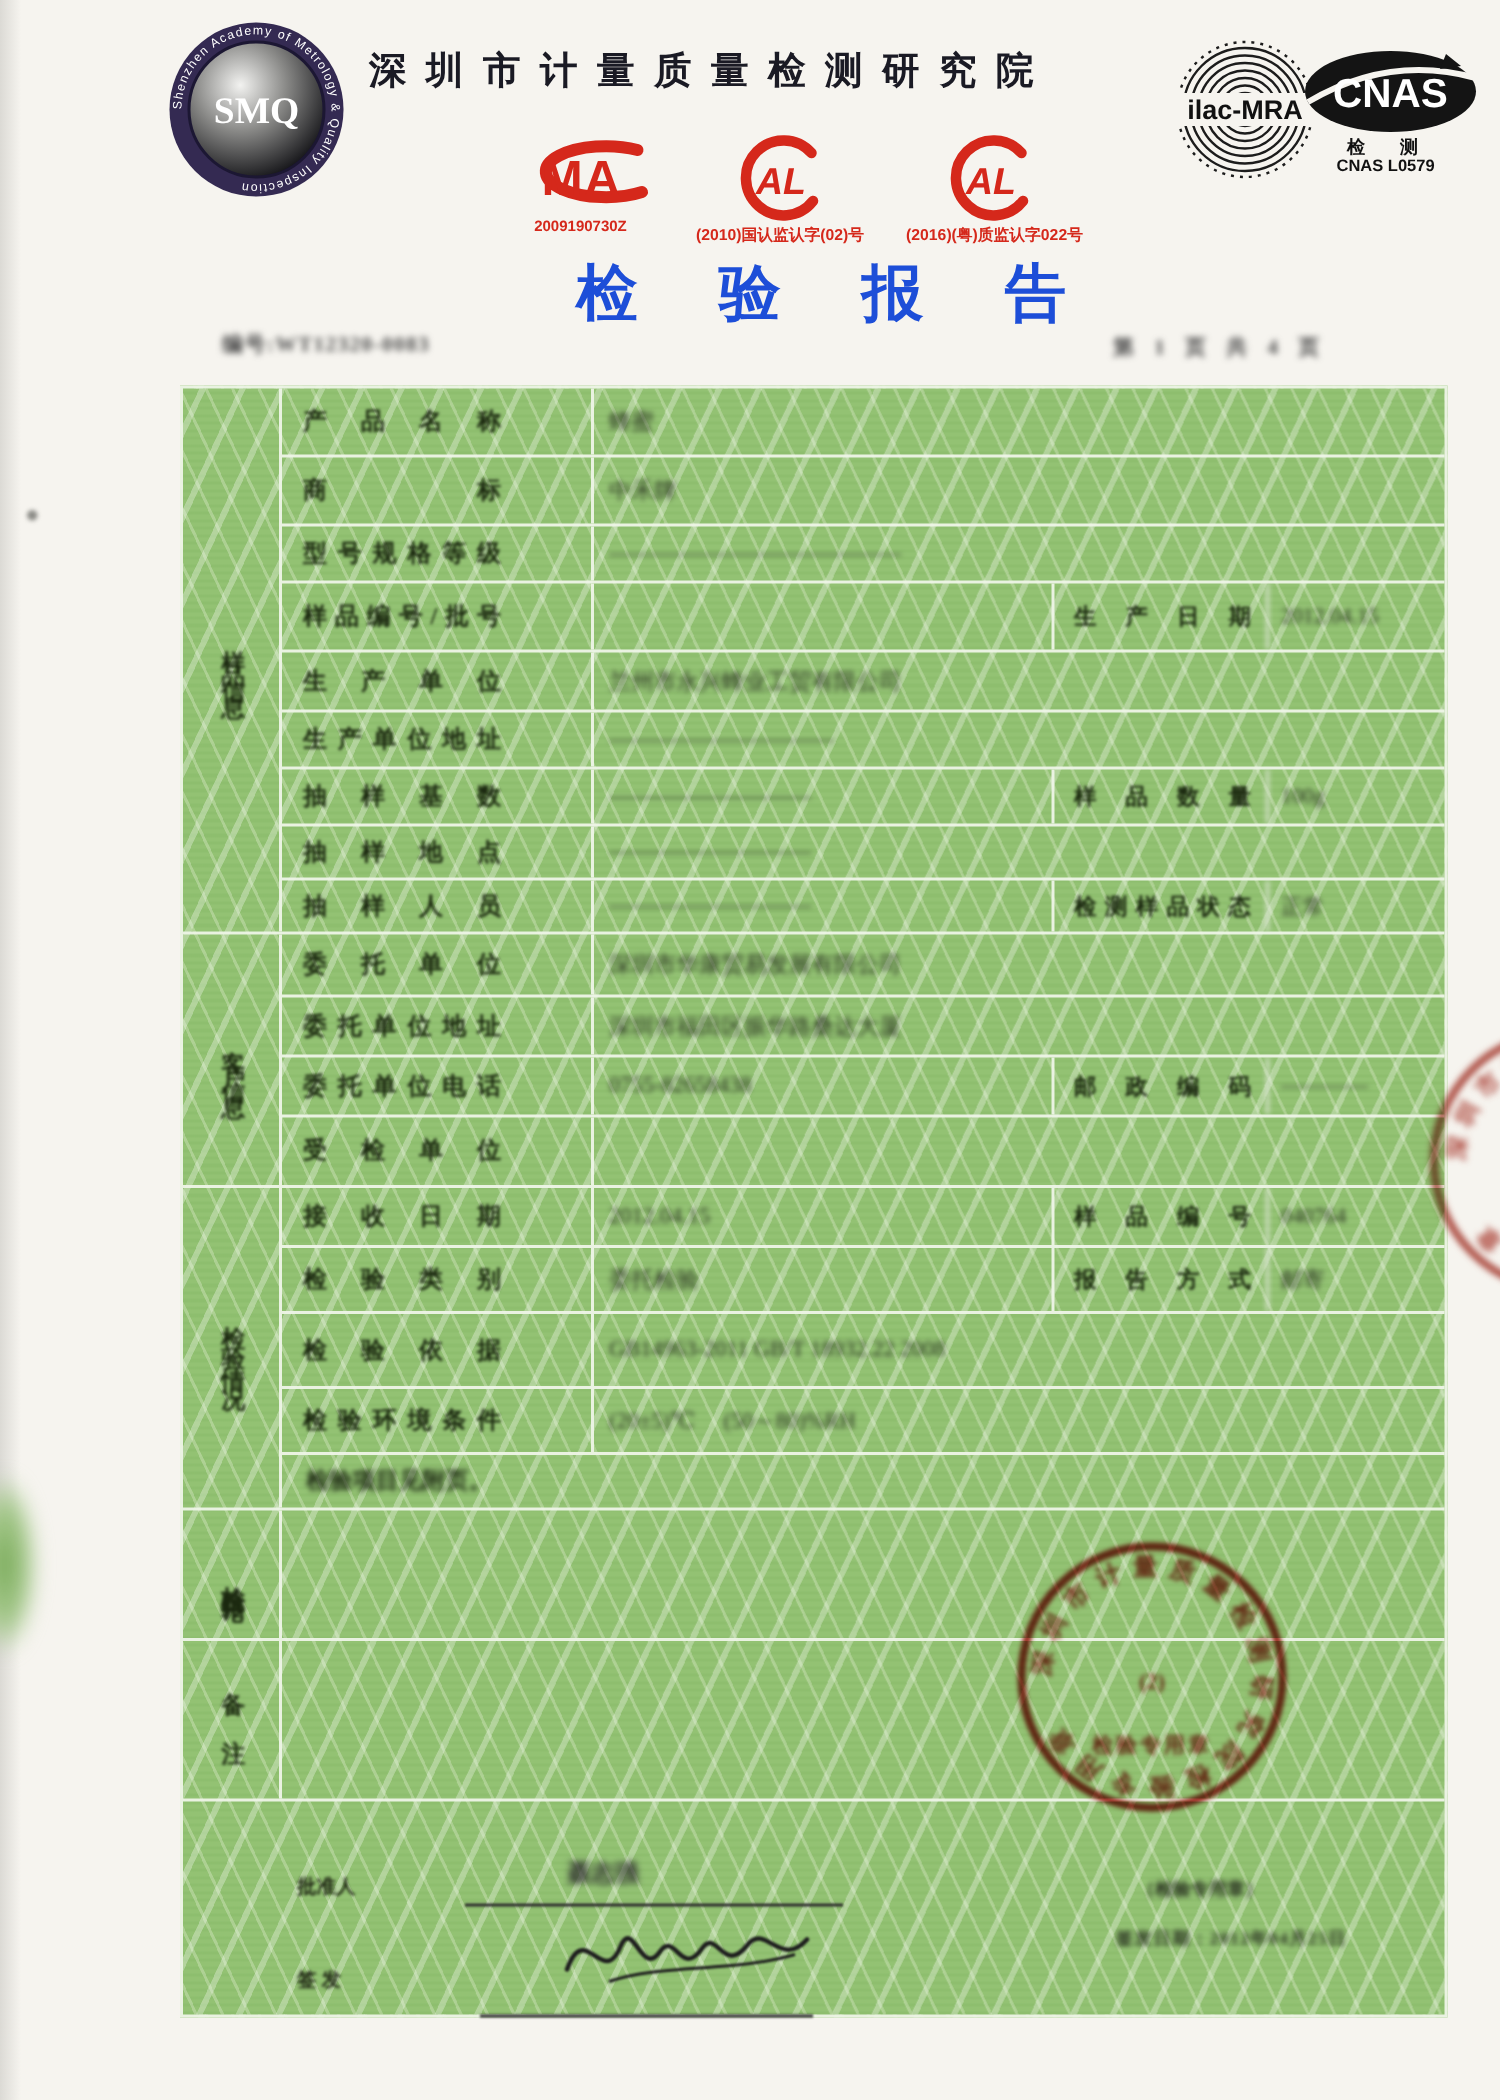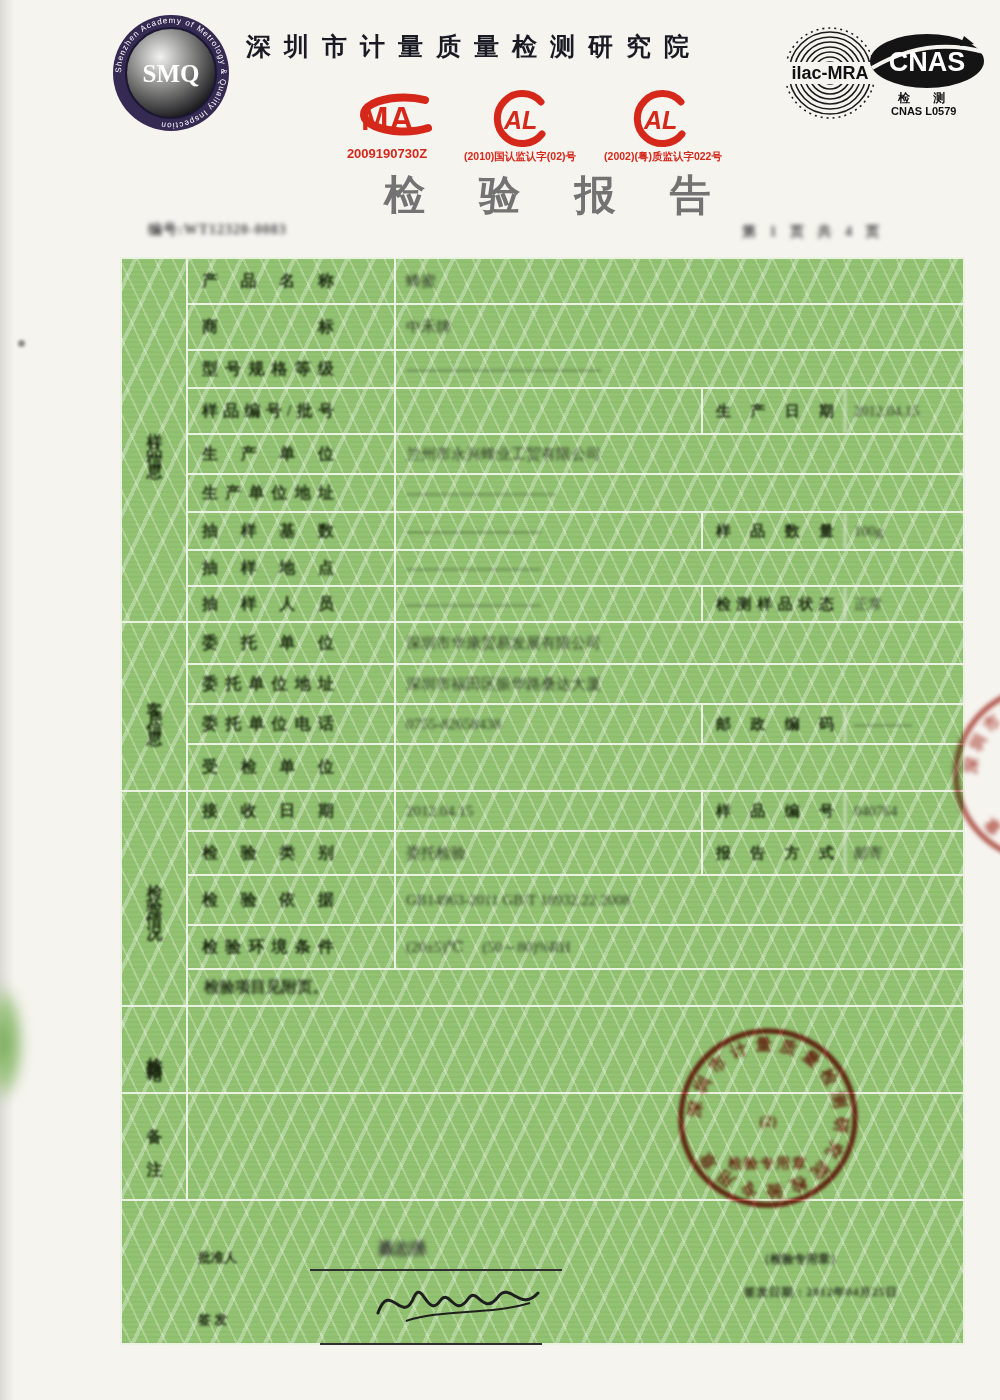--- a/index.html
+++ b/index.html
@@ -26,21 +26,21 @@
     left:246px;top:30px;font-size:25px;letter-spacing:13px;font-weight:600;
     color:#1a1a24;white-space:nowrap;
   }
   .mark-num{color:var(--red);font-weight:700;text-align:center;
     font-family:"Liberation Sans",sans-serif;}
   .cnas-sub{font-weight:700;color:#111;font-family:"Liberation Sans",sans-serif;}
 
   
   .report-title{
     left:384px;top:168px;font-size:41px;font-weight:700;letter-spacing:22px;
-    color:#737373;white-space:nowrap;
+    color:#1d4ed8;white-space:nowrap;
   }
   .report-no{left:148px;top:221px;font-size:14px;letter-spacing:1px;color:#404040;font-weight:700;}
   .page-info{left:742px;top:223px;font-size:14px;letter-spacing:5px;color:#3a3a3a;font-weight:700;}
 
   
   .gtable{
     left:120px;top:257px;width:845px;height:1088px;box-sizing:border-box;
     border:2px solid var(--line);
     background-color:#93c273;
     background-image:
@@ -114,33 +114,33 @@
     </text>
     <text x="61" y="70" text-anchor="middle" font-size="25" font-weight="bold" fill="#ffffff" font-family="Liberation Serif,serif">SMQ</text>
   </svg>
 
   <div class="abs org-title b4">深圳市计量质量检测研究院</div>
 
   <svg class="abs" style="left:337px;top:88px" width="100" height="56" viewBox="0 0 100 56">
     <path d="M88,12 a40,17 0 1 0 3,28" fill="none" stroke="#d5281b" stroke-width="8" stroke-linecap="round"></path>
     <text x="24" y="42" font-size="33" font-weight="bold" fill="#d5281b" letter-spacing="1" font-family="Liberation Sans,sans-serif">MA</text>
   </svg>
-  <div class="abs mark-num b4" style="left:328px;top:146px;width:118px;font-size:13px;">2009190730Z</div>
+  <div class="abs mark-num b4" style="left:328px;top:146px;width:118px;font-size:10px;">2009190730Z</div>
 
   <svg class="abs" style="left:489px;top:90px" width="62" height="58" viewBox="0 0 62 58">
     <path d="M52,12 a25,25 0 1 0 1,32" fill="none" stroke="#d5281b" stroke-width="7" stroke-linecap="round"></path>
     <text x="15" y="39" font-size="25" font-weight="bold" font-style="italic" fill="#d5281b" font-family="Liberation Sans,sans-serif">AL</text>
   </svg>
   <div class="abs mark-num b4" style="left:444px;top:150px;width:152px;font-size:10.5px;">(2010)国认监认字(02)号</div>
 
   <svg class="abs" style="left:629px;top:90px" width="62" height="58" viewBox="0 0 62 58">
     <path d="M52,12 a25,25 0 1 0 1,32" fill="none" stroke="#d5281b" stroke-width="7" stroke-linecap="round"></path>
     <text x="15" y="39" font-size="25" font-weight="bold" font-style="italic" fill="#d5281b" font-family="Liberation Sans,sans-serif">AL</text>
   </svg>
-  <div class="abs mark-num b4" style="left:584px;top:150px;width:158px;font-size:10.5px;">(2002)(粤)质监认字022号</div>
+  <div class="abs mark-num b4" style="left:584px;top:150px;width:158px;font-size:10.5px;">(2016)(粤)质监认字022号</div>
 
   <svg class="abs" style="left:781px;top:24px" width="98" height="98" viewBox="0 0 98 98">
     <g stroke="#1c1c1c" fill="none" stroke-width="1.6">
       <circle cx="49" cy="49" r="6"></circle>
         <circle cx="49" cy="49" r="11"></circle>
         <circle cx="49" cy="49" r="16"></circle>
       <circle cx="49" cy="49" r="21"></circle>
         <circle cx="49" cy="49" r="26"></circle>
         <circle cx="49" cy="49" r="31"></circle>
       <circle cx="49" cy="49" r="36"></circle>

